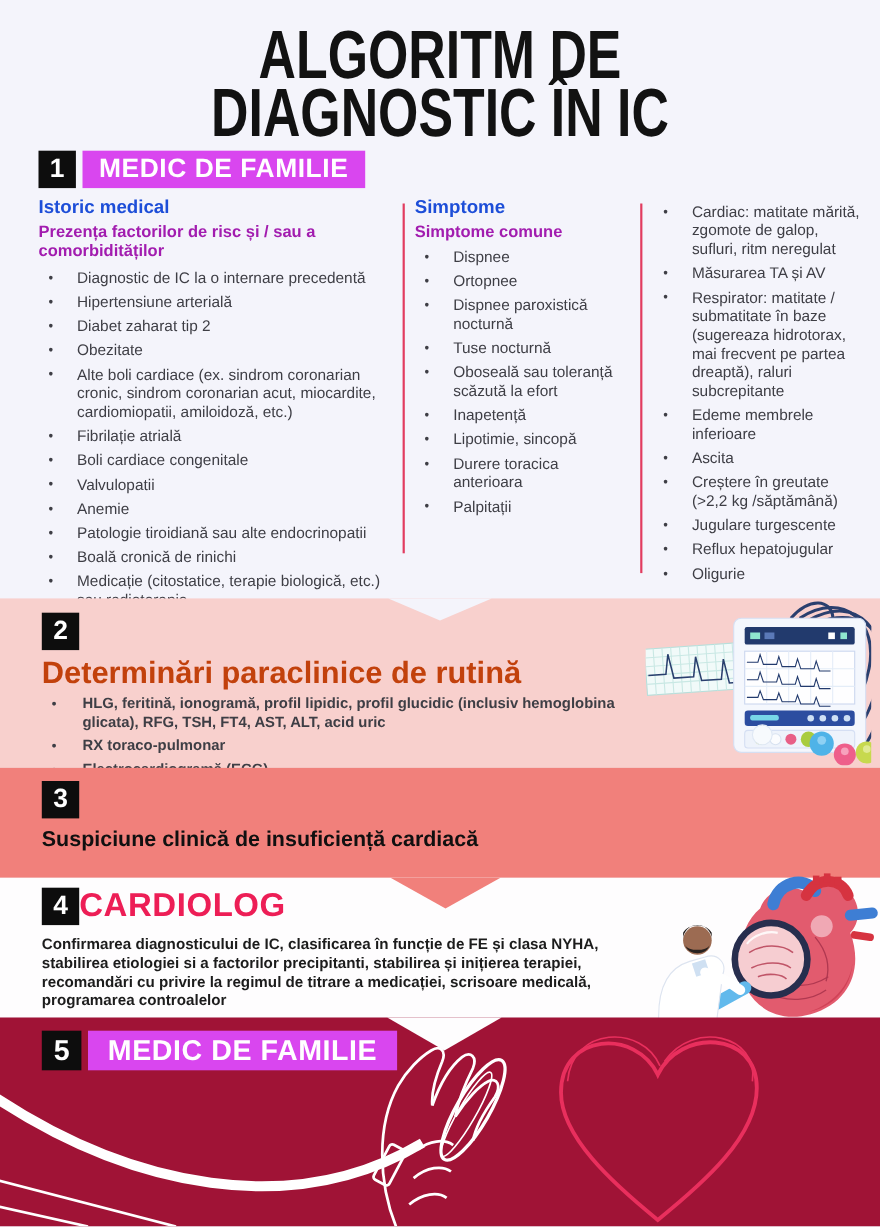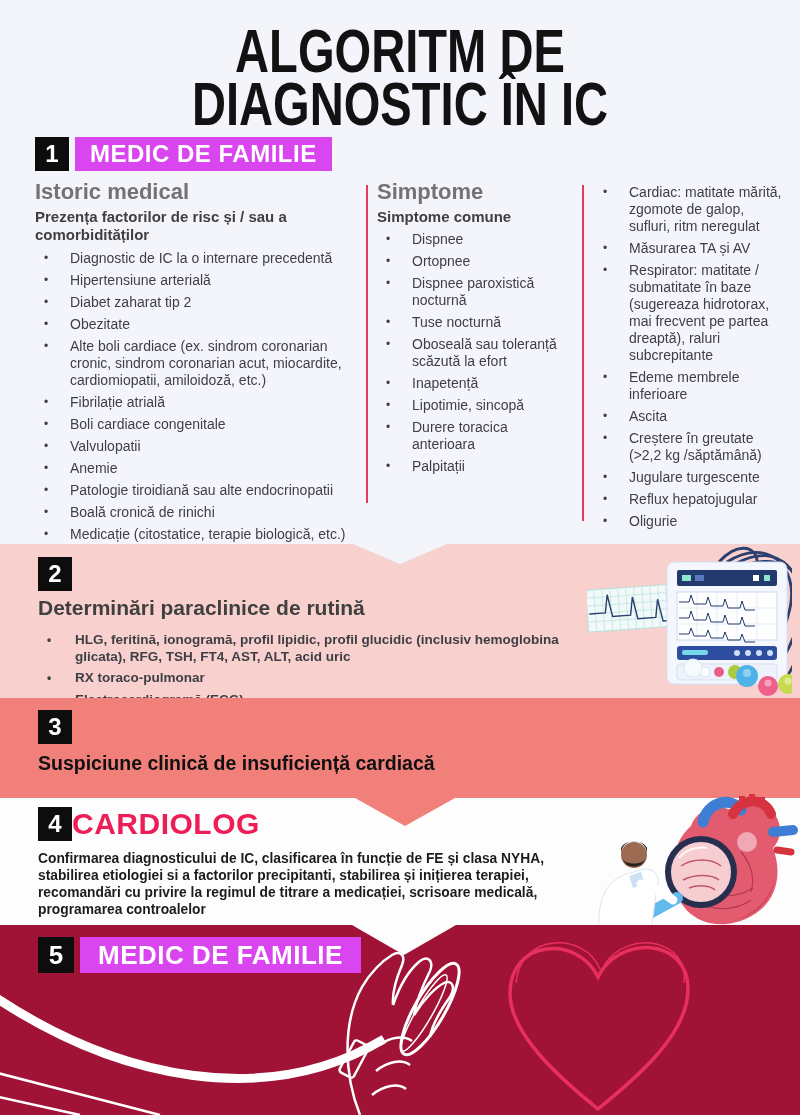--- a/index.html
+++ b/index.html
@@ -42,22 +42,22 @@
     letter-spacing:0.5px;
     white-space:nowrap;
   }
 
   
   .s1-head { position:absolute; top:137px; left:35px; }
   .columns {
     position:absolute; top:179px; left:35px; right:6px;
     display:flex; align-items:flex-start;
   }
-  .col h3 { font-size:22px; font-weight:800; color:#737373; margin-bottom:3px; }
-  .col .subhead { font-size:15px; font-weight:700; color:#404040; line-height:1.22; margin-bottom:0; }
+  .col h3 { font-size:17px; font-weight:800; color:#1d4ed8; margin-bottom:3px; }
+  .col .subhead { font-size:15px; font-weight:700; color:#a21caf; line-height:1.22; margin-bottom:0; }
   ul.bullets { list-style:none; font-size:14px; color:#3e3e45; line-height:17px; }
   ul.bullets li { position:relative; padding-left:30px; margin:5px; }
   ul.bullets li::before { content:"•"; position:absolute; left:4px; top:0; font-size:12px; color:#3e3e45; }
   .col1 { width:322px; }
   .col2 { width:192px; margin-left:9px; }
   .col3 { flex:1; margin-left:10px; }
   .vdiv { width:2px; background:#e23c5f; flex:0 0 2px; }
   .vdiv1 { height:318px; margin-left:9px; margin-top:6px; }
   .vdiv2 { height:336px; margin-left:13px; margin-top:6px; }
 
@@ -68,21 +68,21 @@
   .sec4 { top:798px; height:127px; background:#fefdfe; }
   .sec5 { top:925px; height:190px; background:#a01336; }
 
   .notch { position:absolute; width:0; height:0; z-index:3; }
   .notch-light { top:544px; left:353px; border-left:47px solid transparent; border-right:47px solid transparent; border-top:20px solid #f4f4fb; }
   .notch-coral { top:798px; left:355px; border-left:50px solid transparent; border-right:50px solid transparent; border-top:28px solid #f1807b; }
   .notch-white { top:925px; left:352px; border-left:52px solid transparent; border-right:52px solid transparent; border-top:30px solid #fefdfe; }
 
   
   .sec2 .badge { position:absolute; top:13px; left:38px; }
-  .sec2 h2 { position:absolute; top:52px; left:38px; font-size:21px; font-weight:800; color:#404040; }
+  .sec2 h2 { position:absolute; top:52px; left:38px; font-size:28px; font-weight:800; color:#c2410c; }
   .sec2 ul.bullets { position:absolute; top:83px; left:38px; width:532px; font-size:13.5px; line-height:16.5px;font-weight:bold; }
   .sec2 ul.bullets li { padding-left:32px; }
   .ecg-art { position:absolute; right:8px; top:2px; width:205px; height:150px; }
 
   
   .sec3 .badge { position:absolute; top:12px; left:38px; }
   .sec3 h2 { position:absolute; top:54px; left:38px; font-size:19.5px; font-weight:800; color:#101010; }
 
   
   .sec4-head { position:absolute; top:9px; left:38px; display:flex; align-items:center; }

